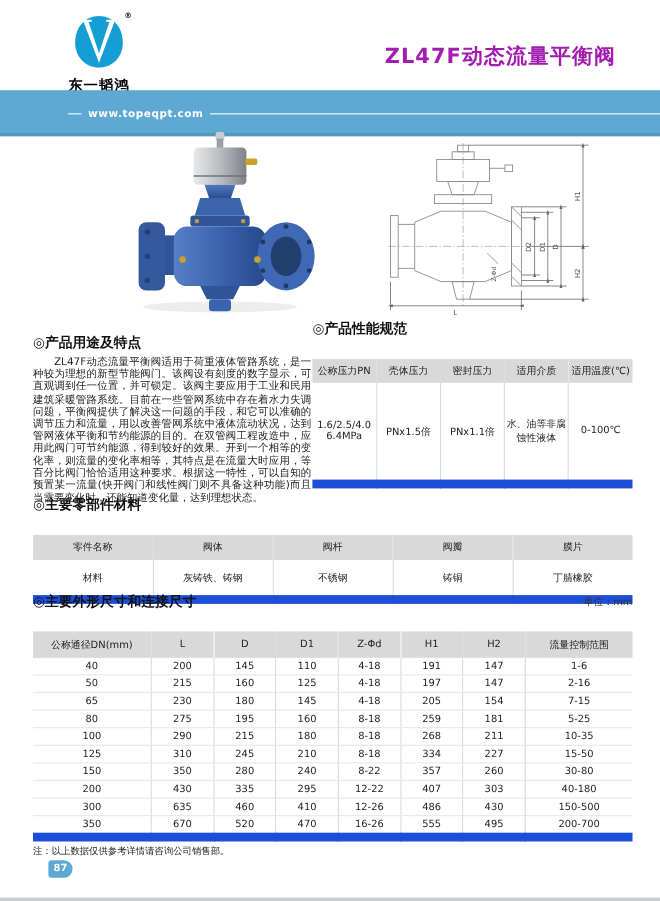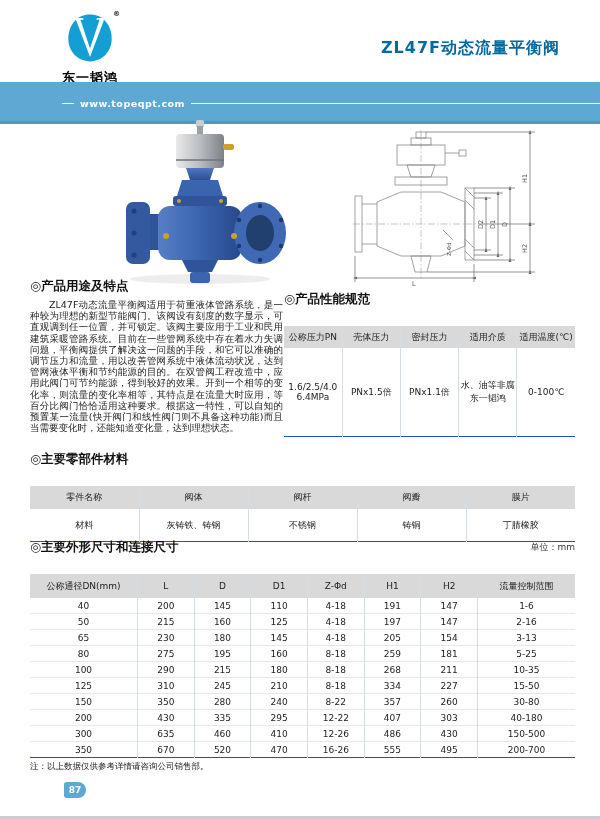--- a/index.html
+++ b/index.html
@@ -3,62 +3,62 @@
 <meta charset="utf-8">
 <style>
   html,body{margin:0;padding:0;background:#fff;}
   .page{position:relative;width:600px;height:819px;background:#fff;overflow:hidden;
         font-family:"DejaVu Sans","Liberation Sans",sans-serif;color:#1c1c1c;}
   
   .logo-wrap{position:absolute;left:55px;top:12px;width:70px;text-align:center;}
   .logo-mark{position:relative;display:inline-block;width:52px;height:52px;}
   .reg-mark{position:absolute;right:-4px;top:-2px;font-size:7px;color:#111;font-weight:bold;}
   .logo-text{margin-top:1px;font-size:13px;font-weight:bold;letter-spacing:1px;color:#000;}
-  .main-title{position:absolute;right:40px;top:38px;font-size:16px;font-weight:bold;
-              letter-spacing:1px;color:#0369a1;}
+  .main-title{position:absolute;right:40px;top:38px;font-size:19px;font-weight:bold;
+              letter-spacing:1px;color:#a21caf;}
   .blue-bar{position:absolute;left:0;top:82px;width:600px;height:42px;background:#5ea9d3;
             box-shadow:inset 0 -3px rgba(0,0,0,0.10);display:flex;align-items:center;}
   .blue-bar .seg{height:1px;background:#fff;}
   .blue-bar .seg.left{width:12px;margin-left:62px;margin-right:6px;}
   .blue-bar .seg.right{flex:1;margin-left:6px;}
   .site-text{font-size:9.5px;font-weight:bold;color:#fff;letter-spacing:0.5px;}
   
   .photo-box{position:absolute;left:100px;top:116px;width:200px;height:172px;}
   .drawing-box{position:absolute;left:333px;top:126px;width:218px;height:162px;}
   
   .sec-title{font-size:12.5px;font-weight:bold;color:#111;}
-  .features{position:absolute;left:30px;top:278px;width:253px;}
+  .features{position:absolute;left:30px;top:303px;width:253px;}
   .features p{margin:4px 0 0 0;font-size:9.5px;line-height:11.2px;text-align:justify;
               text-indent:2em;color:#222;}
   .perf{position:absolute;left:284px;top:291px;width:291px;}
   .materials{position:absolute;left:30px;top:451px;width:545px;}
   .dims{position:absolute;left:30px;top:539px;width:545px;}
   .dims-head{display:flex;justify-content:space-between;align-items:center;}
   .unit-label{font-size:9px;color:#333;}
   .note{margin-top:3px;font-size:8.5px;color:#222;}
   
   table{border-collapse:collapse;width:100%;margin-top:18px;table-layout:fixed;}
   th{background:#d9d9d9;font-weight:normal;color:#222;}
   th,td{border-left:1px solid #d3dde3;border-right:1px solid #d3dde3;text-align:center;
         font-size:9px;color:#222;white-space:pre-line;overflow:hidden;}
   th:first-child,td:first-child{border-left:none;}
   th:last-child,td:last-child{border-right:none;}
-  tbody{border-bottom:1px solid #1d4ed8;}
+  tbody{border-bottom:8px solid #1d4ed8;}
   tbody tr{border-top:1px solid #e2e8ec;}
   tbody tr:first-child{border-top:none;}
   .perf-table th{height:20px;}
   .perf-table td{height:86px;}
   .mat-table th{height:21px;}
   .mat-table td{height:30px;text-align:center;}
   .dim-table th{height:22px;}
   .dim-table td{height:15px;padding:0;}
   .dim-table th:first-child,.dim-table td:first-child{width:105px;}
   .dim-table th:last-child,.dim-table td:last-child{width:95px;text-align:center;}
   
-  .page-badge{position:absolute;left:64px;top:782px;width:22px;height:16px;background:#5ea9d3;
+  .page-badge{position:absolute;left:44px;top:782px;width:22px;height:16px;background:#5ea9d3;
               border-radius:3px 9px 9px 3px;color:#fff;font-size:9px;font-weight:bold;
               display:flex;align-items:center;justify-content:center;}
   .page-edge{position:absolute;left:0;bottom:0;width:600px;height:3px;background:#c9ced2;}
   svg text{font-family:"DejaVu Sans","Liberation Sans",sans-serif;}
 </style>
 </head>
 <body>
 
 <div class="page">
 
@@ -216,21 +216,21 @@
             <th>适用温度(℃)</th>
           </tr>
         </thead>
         <tbody>
           <tr>
             <td>1.6/2.5/4.0
 6.4MPa</td>
             <td>PNx1.5倍</td>
             <td>PNx1.1倍</td>
             <td>水、油等非腐
-东一韬鸿</td>
+蚀性液体</td>
             <td>0-100℃</td>
           </tr>
         </tbody>
     </table>
   </div>
 
   <div class="materials">
     <div class="sec-title">◎主要零部件材料</div>
     <table class="mat-table">
       <thead>
@@ -294,21 +294,21 @@
             <td>2-16</td>
           </tr>
           <tr>
             <td>65</td>
             <td>230</td>
             <td>180</td>
             <td>145</td>
             <td>4-18</td>
             <td>205</td>
             <td>154</td>
-            <td>3-13</td>
+            <td>7-15</td>
           </tr>
           <tr>
             <td>80</td>
             <td>275</td>
             <td>195</td>
             <td>160</td>
             <td>8-18</td>
             <td>259</td>
             <td>181</td>
             <td>5-25</td>

